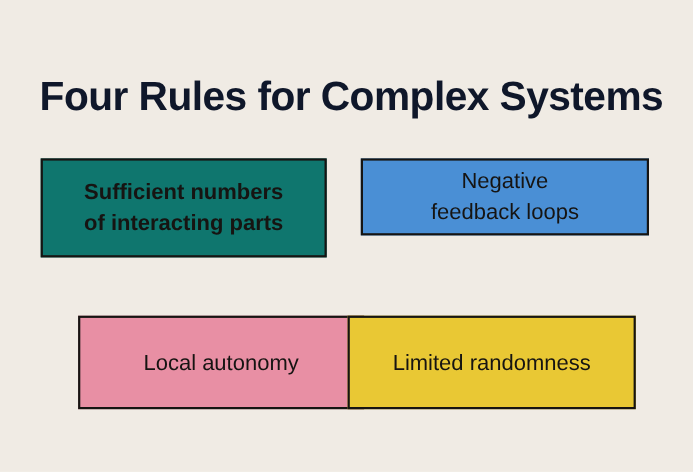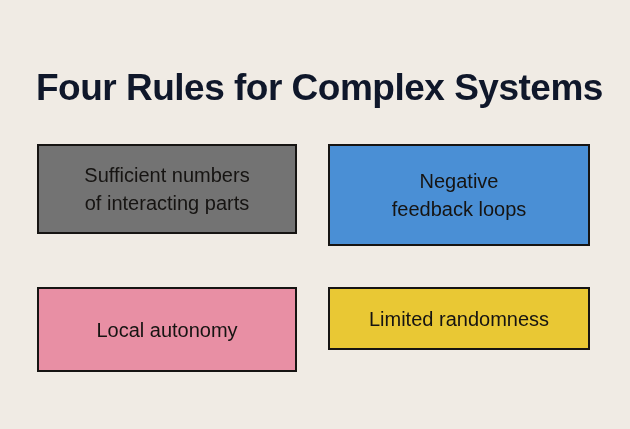--- a/index.html
+++ b/index.html
@@ -33,42 +33,42 @@
     justify-content: center;
     text-align: center;
   }
   .rule-box .label {
     font-size: 20px;
     line-height: 1.4;
     color: #161412;
     white-space: pre-line;
   }
   .box-top-left     { left: 37px;  top: 144px; width: 260px; height: 90px; }
-  .box-top-right    { left: 328px; top: 144px; width: 262px; height: 102px; }
+  .box-top-right    { left: 328px; top: 144px; width: 262px; height: 70px; }
   .box-bottom-left  { left: 37px;  top: 287px; width: 260px; height: 85px; }
-  .box-bottom-right { left: 328px; top: 287px; width: 262px; height: 63px; align-items: center; }
+  .box-bottom-right { left: 316px; top: 287px; width: 262px; height: 85px; align-items: center; }
 </style>
 </head>
 <body>
 
 <div class="canvas" style="background-color: rgb(240, 235, 228);">
 
   <h1 class="title">Four Rules for Complex Systems</h1>
 
-  <div class="rule-box box-top-left" style="background-color: #737373;">
+  <div class="rule-box box-top-left" style="background-color: #0f766e; font-weight: bold;">
     <span class="label">Sufficient numbers
 of interacting parts</span>
   </div>
 
   <div class="rule-box box-top-right" style="background-color: rgb(74, 143, 213);">
     <span class="label">Negative
 feedback loops</span>
   </div>
 
-  <div class="rule-box box-bottom-left" style="background-color: rgb(232, 143, 164);">
+  <div class="rule-box box-bottom-left" style="background-color: rgb(232, 143, 164); margin-left: 34px;">
     <span class="label">Local autonomy</span>
   </div>
 
   <div class="rule-box box-bottom-right" style="background-color: rgb(233, 200, 52);">
     <span class="label">Limited randomness</span>
   </div>
 
 </div>
 
 </body></html>

